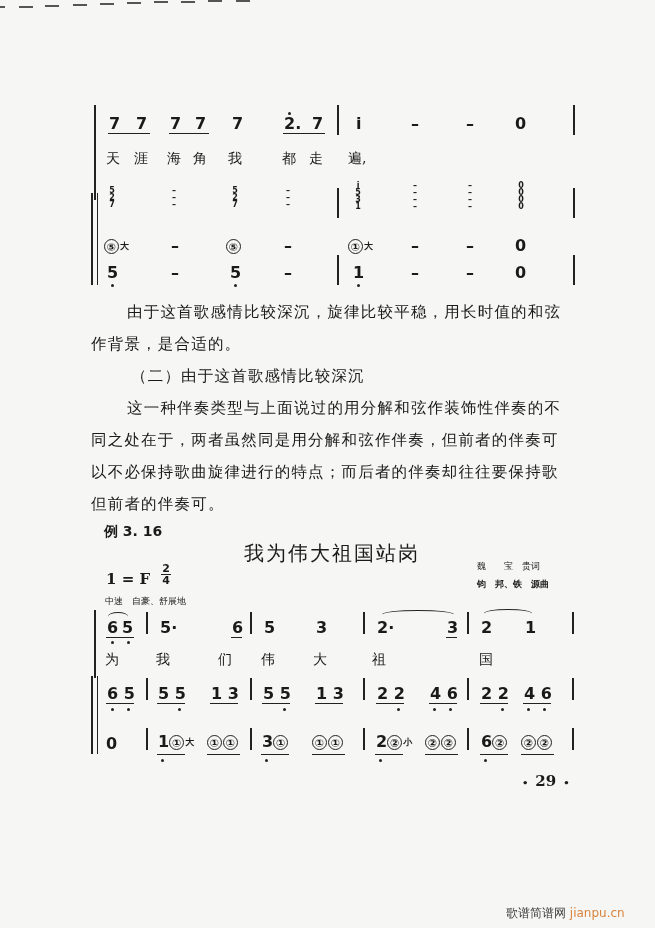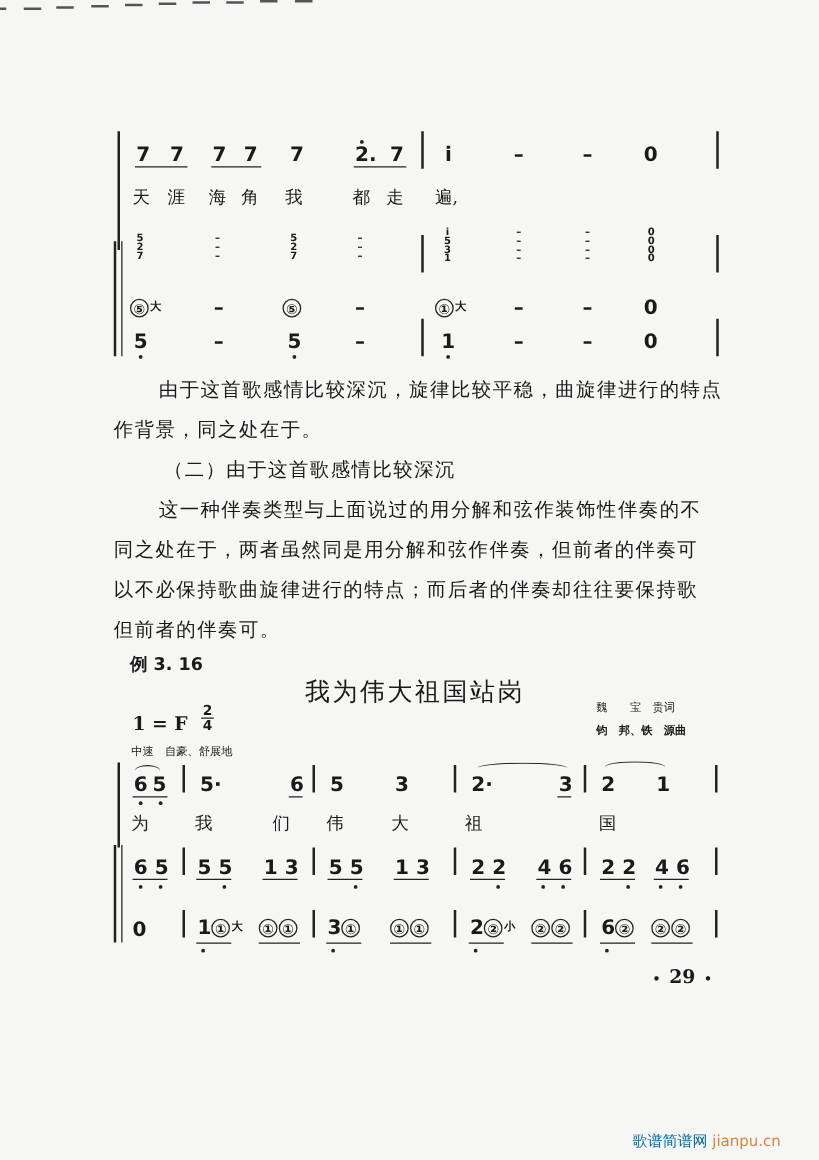--- a/index.html
+++ b/index.html
@@ -133,22 +133,22 @@
   <div class="dot" style="left:234px;top:284px"></div>
   <div class="n" style="left:284px;top:265px">–</div>
   <div class="n" style="left:353px;top:265px">1</div>
   <div class="dot" style="left:357px;top:284px"></div>
   <div class="n" style="left:411px;top:265px">–</div>
   <div class="n" style="left:466px;top:265px">–</div>
   <div class="n" style="left:515px;top:265px">0</div>
 </section>
 
 <section>
-  <div class="txt" style="left:127px;top:303px">由于这首歌感情比较深沉，旋律比较平稳，曲旋律进行的特点</div>
-  <div class="txt" style="left:91px;top:335px">作背景，同之处在于。</div>
+  <div class="txt" style="left:127px;top:303px">由于这首歌感情比较深沉，旋律比较平稳，用长时值的和弦</div>
+  <div class="txt" style="left:91px;top:335px">作背景，是合适的。</div>
   <div class="txt" style="left:131px;top:367px">（二）由于这首歌感情比较深沉</div>
   <div class="txt" style="left:127px;top:399px">这一种伴奏类型与上面说过的用分解和弦作装饰性伴奏的不</div>
   <div class="txt" style="left:91px;top:431px">同之处在于，两者虽然同是用分解和弦作伴奏，但前者的伴奏可</div>
   <div class="txt" style="left:91px;top:463px">以不必保持歌曲旋律进行的特点；而后者的伴奏却往往要保持歌</div>
   <div class="txt" style="left:91px;top:495px">但前者的伴奏可。</div>
 </section>
 
 <section>
   <div class="abs" style="left:104px;top:523px;font-size:14px;font-weight:bold">例 3. 16</div>
   <div class="abs" style="left:244px;top:540px;font-family:'DejaVu Serif',serif;font-size:20px;letter-spacing:2px">我为伟大祖国站岗</div>
@@ -264,14 +264,14 @@
   <div class="dot" style="left:484px;top:759px"></div>
   <div class="n" style="left:521px;top:734px;white-space:nowrap"><span class="circ">②</span><span class="circ">②</span></div>
   <div class="ul" style="left:521px;top:754px;width:33px"></div>
 </section>
 
 <div class="abs" style="left:522px;top:772px;font-family:'DejaVu Serif',serif;font-size:15px;font-weight:bold">
   <span style="font-size:10px">•&nbsp;&nbsp;</span><span>29</span><span style="font-size:10px">&nbsp;&nbsp;•</span>
 </div>
 
 <div class="watermark" style="left:506px;top:905px">
-  <span style="color:#0369a1">歌谱简谱网</span> <span>jianpu.cn</span>
+  <span style="color:#404040">歌谱简谱网</span> <span>jianpu.cn</span>
 </div>
 
 </body></html>

